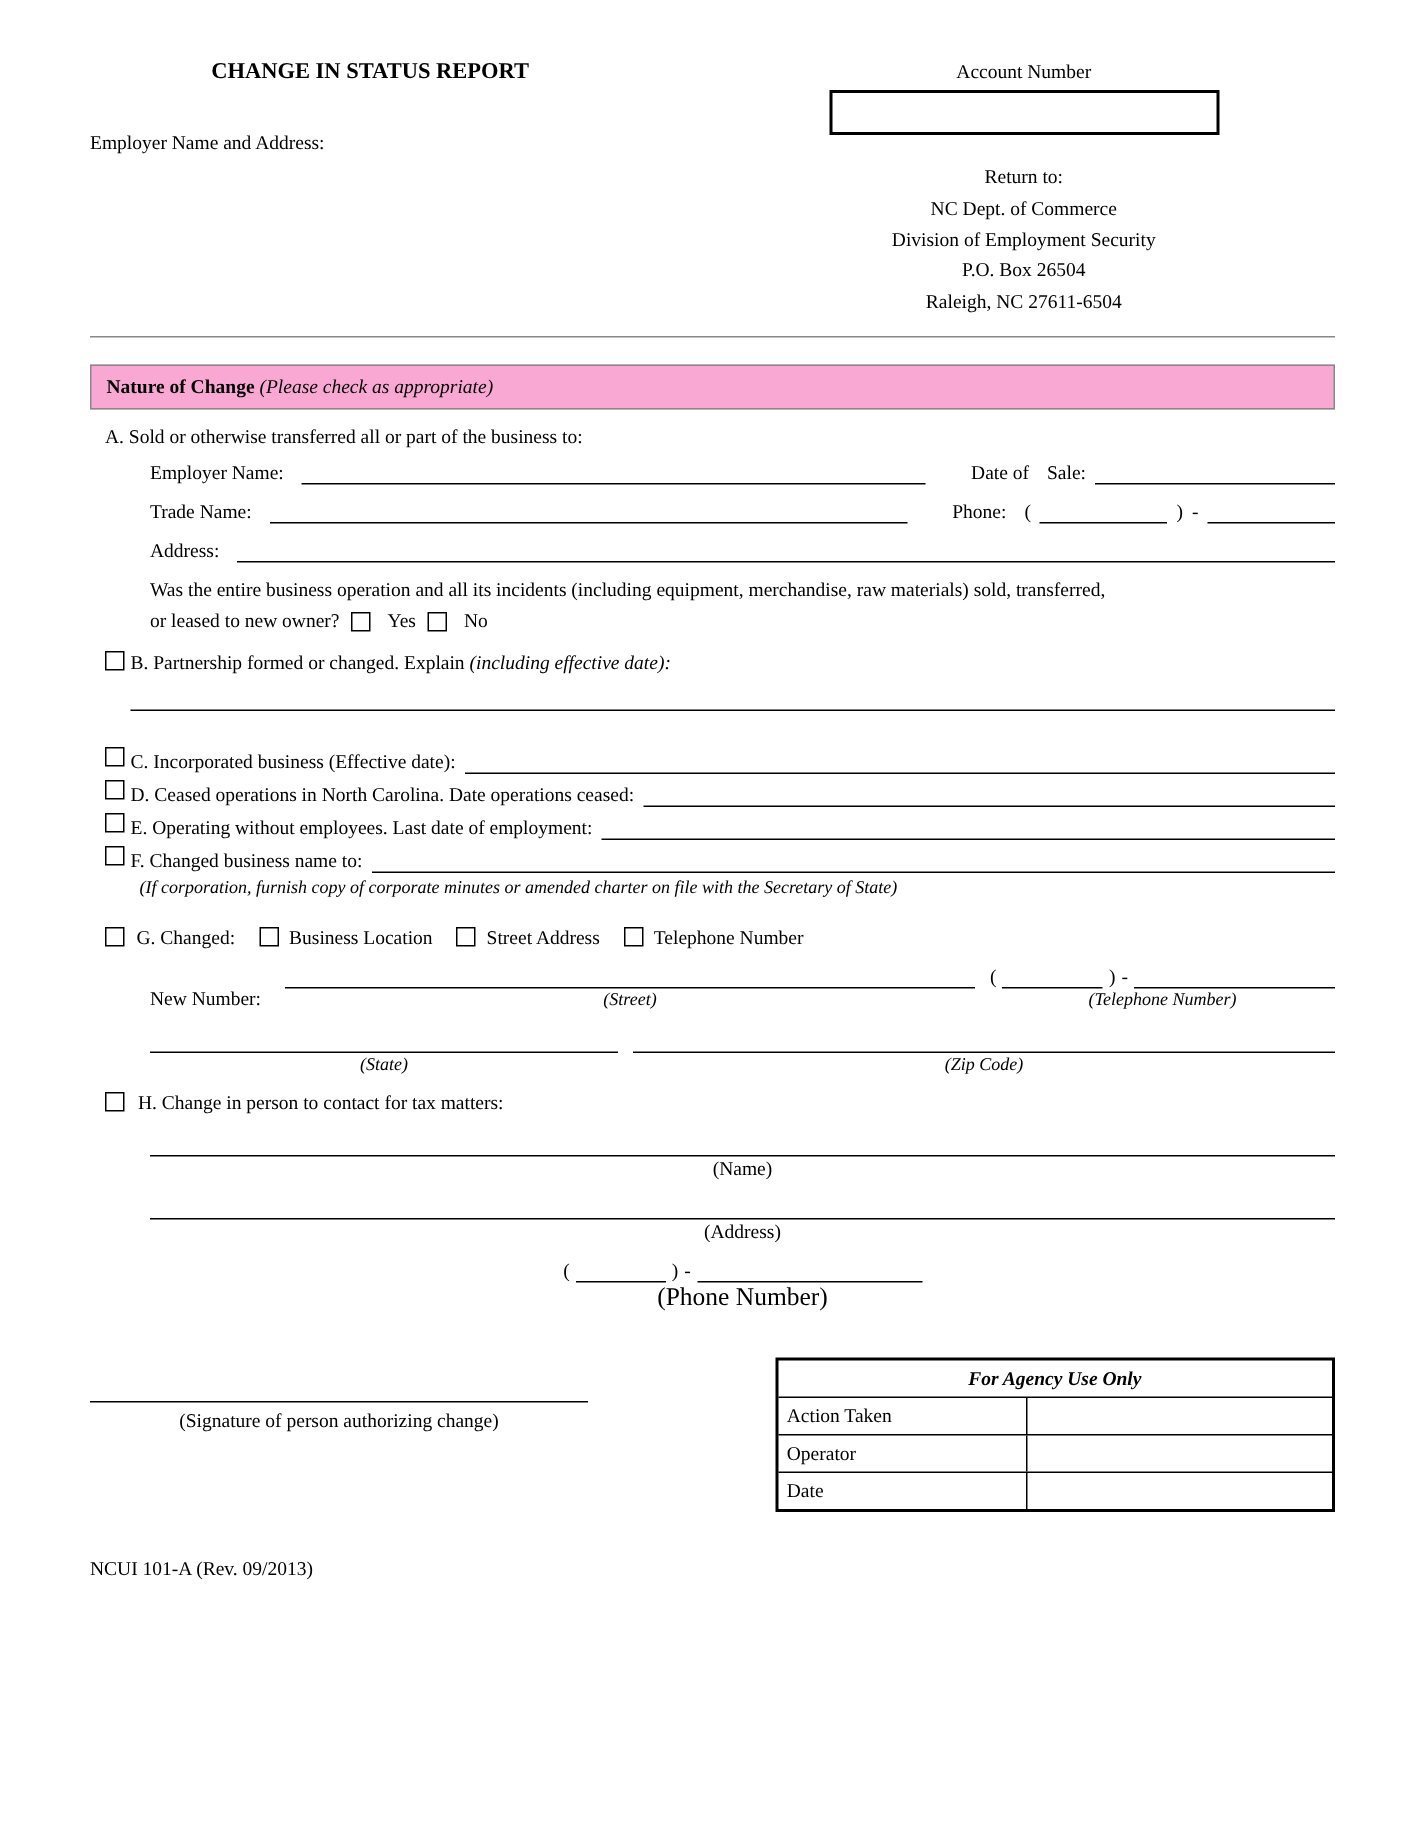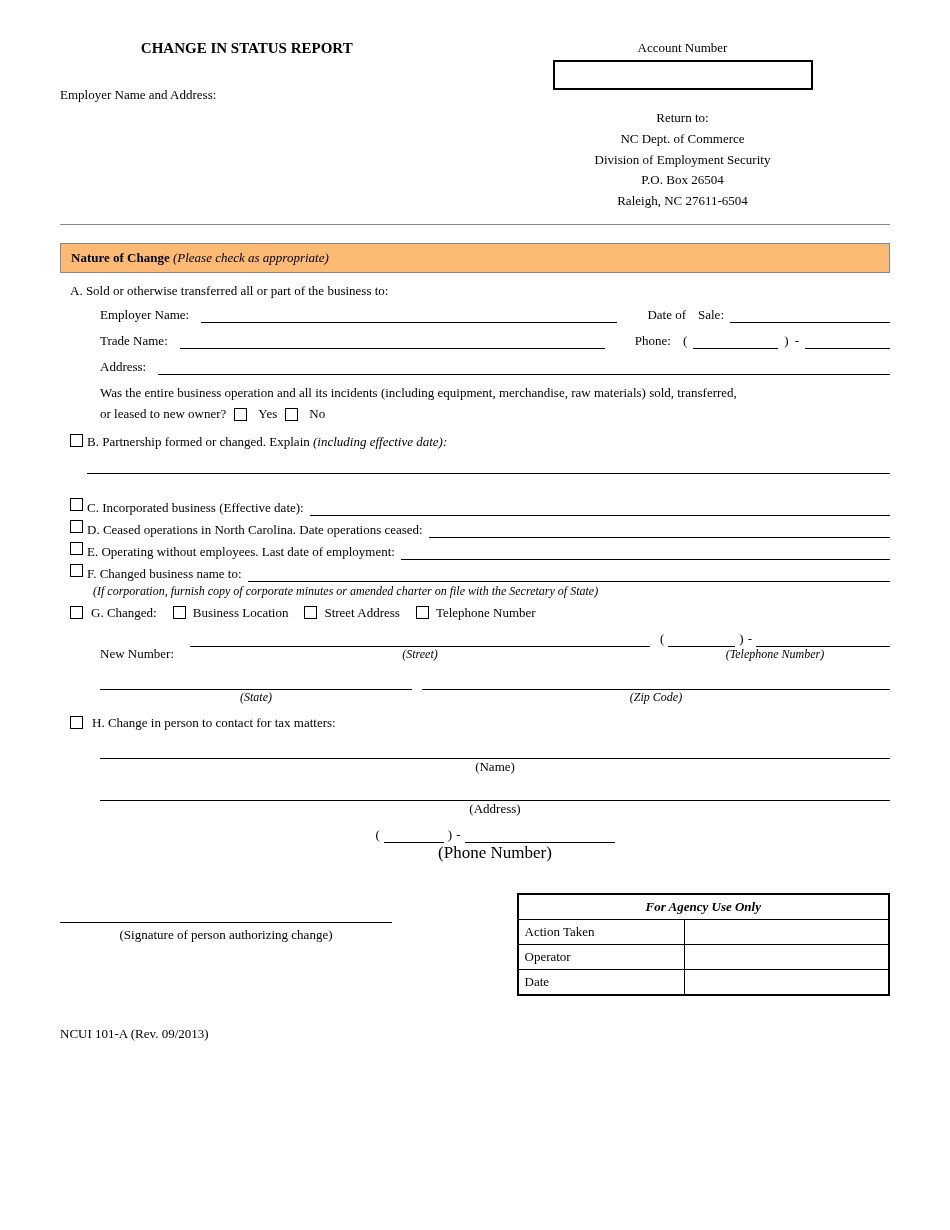--- a/index.html
+++ b/index.html
@@ -47,21 +47,21 @@
     .return-to {
       text-align: center;
       line-height: 1.6;
       margin-top: 8px;
     }
     .employer-label {
       font-size: 13px;
       margin-top: 30px;
     }
     .nature-header {
-      background: #fdba74;
+      background: #f9a8d4;
       padding: 6px 10px;
       font-size: 13px;
       margin-top: 18px;
       margin-bottom: 10px;
       border: 1px solid #888;
     }
     .nature-header-bold {
       font-weight: bold;
     }
     .section-a {
@@ -396,21 +396,21 @@
 <div class="section-row" style="margin-bottom:4px;">
   <span class="checkbox"></span>
   <div class="section-row-content">
     <div style="display:flex;align-items:flex-end;gap:6px;">
       <span>E.  Operating without employees.  Last date of employment:</span>
       <div class="underline-field" style="flex:1;"></div>
     </div>
   </div>
 </div>
 
-<div class="section-row" style="margin-bottom:6px;">
+<div class="section-row" style="margin-bottom:18px;">
   <span class="checkbox"></span>
   <div class="section-row-content">
     <div style="display:flex;align-items:flex-end;gap:6px;">
       <span>F.  Changed business name to:</span>
       <div class="underline-field" style="flex:1;"></div>
     </div>
     <div style="font-style:italic;font-size:12px;margin-top:2px;margin-left:6px;">(If corporation, furnish copy of corporate minutes or amended charter on file with the Secretary of State)</div>
   </div>
 </div>
 

